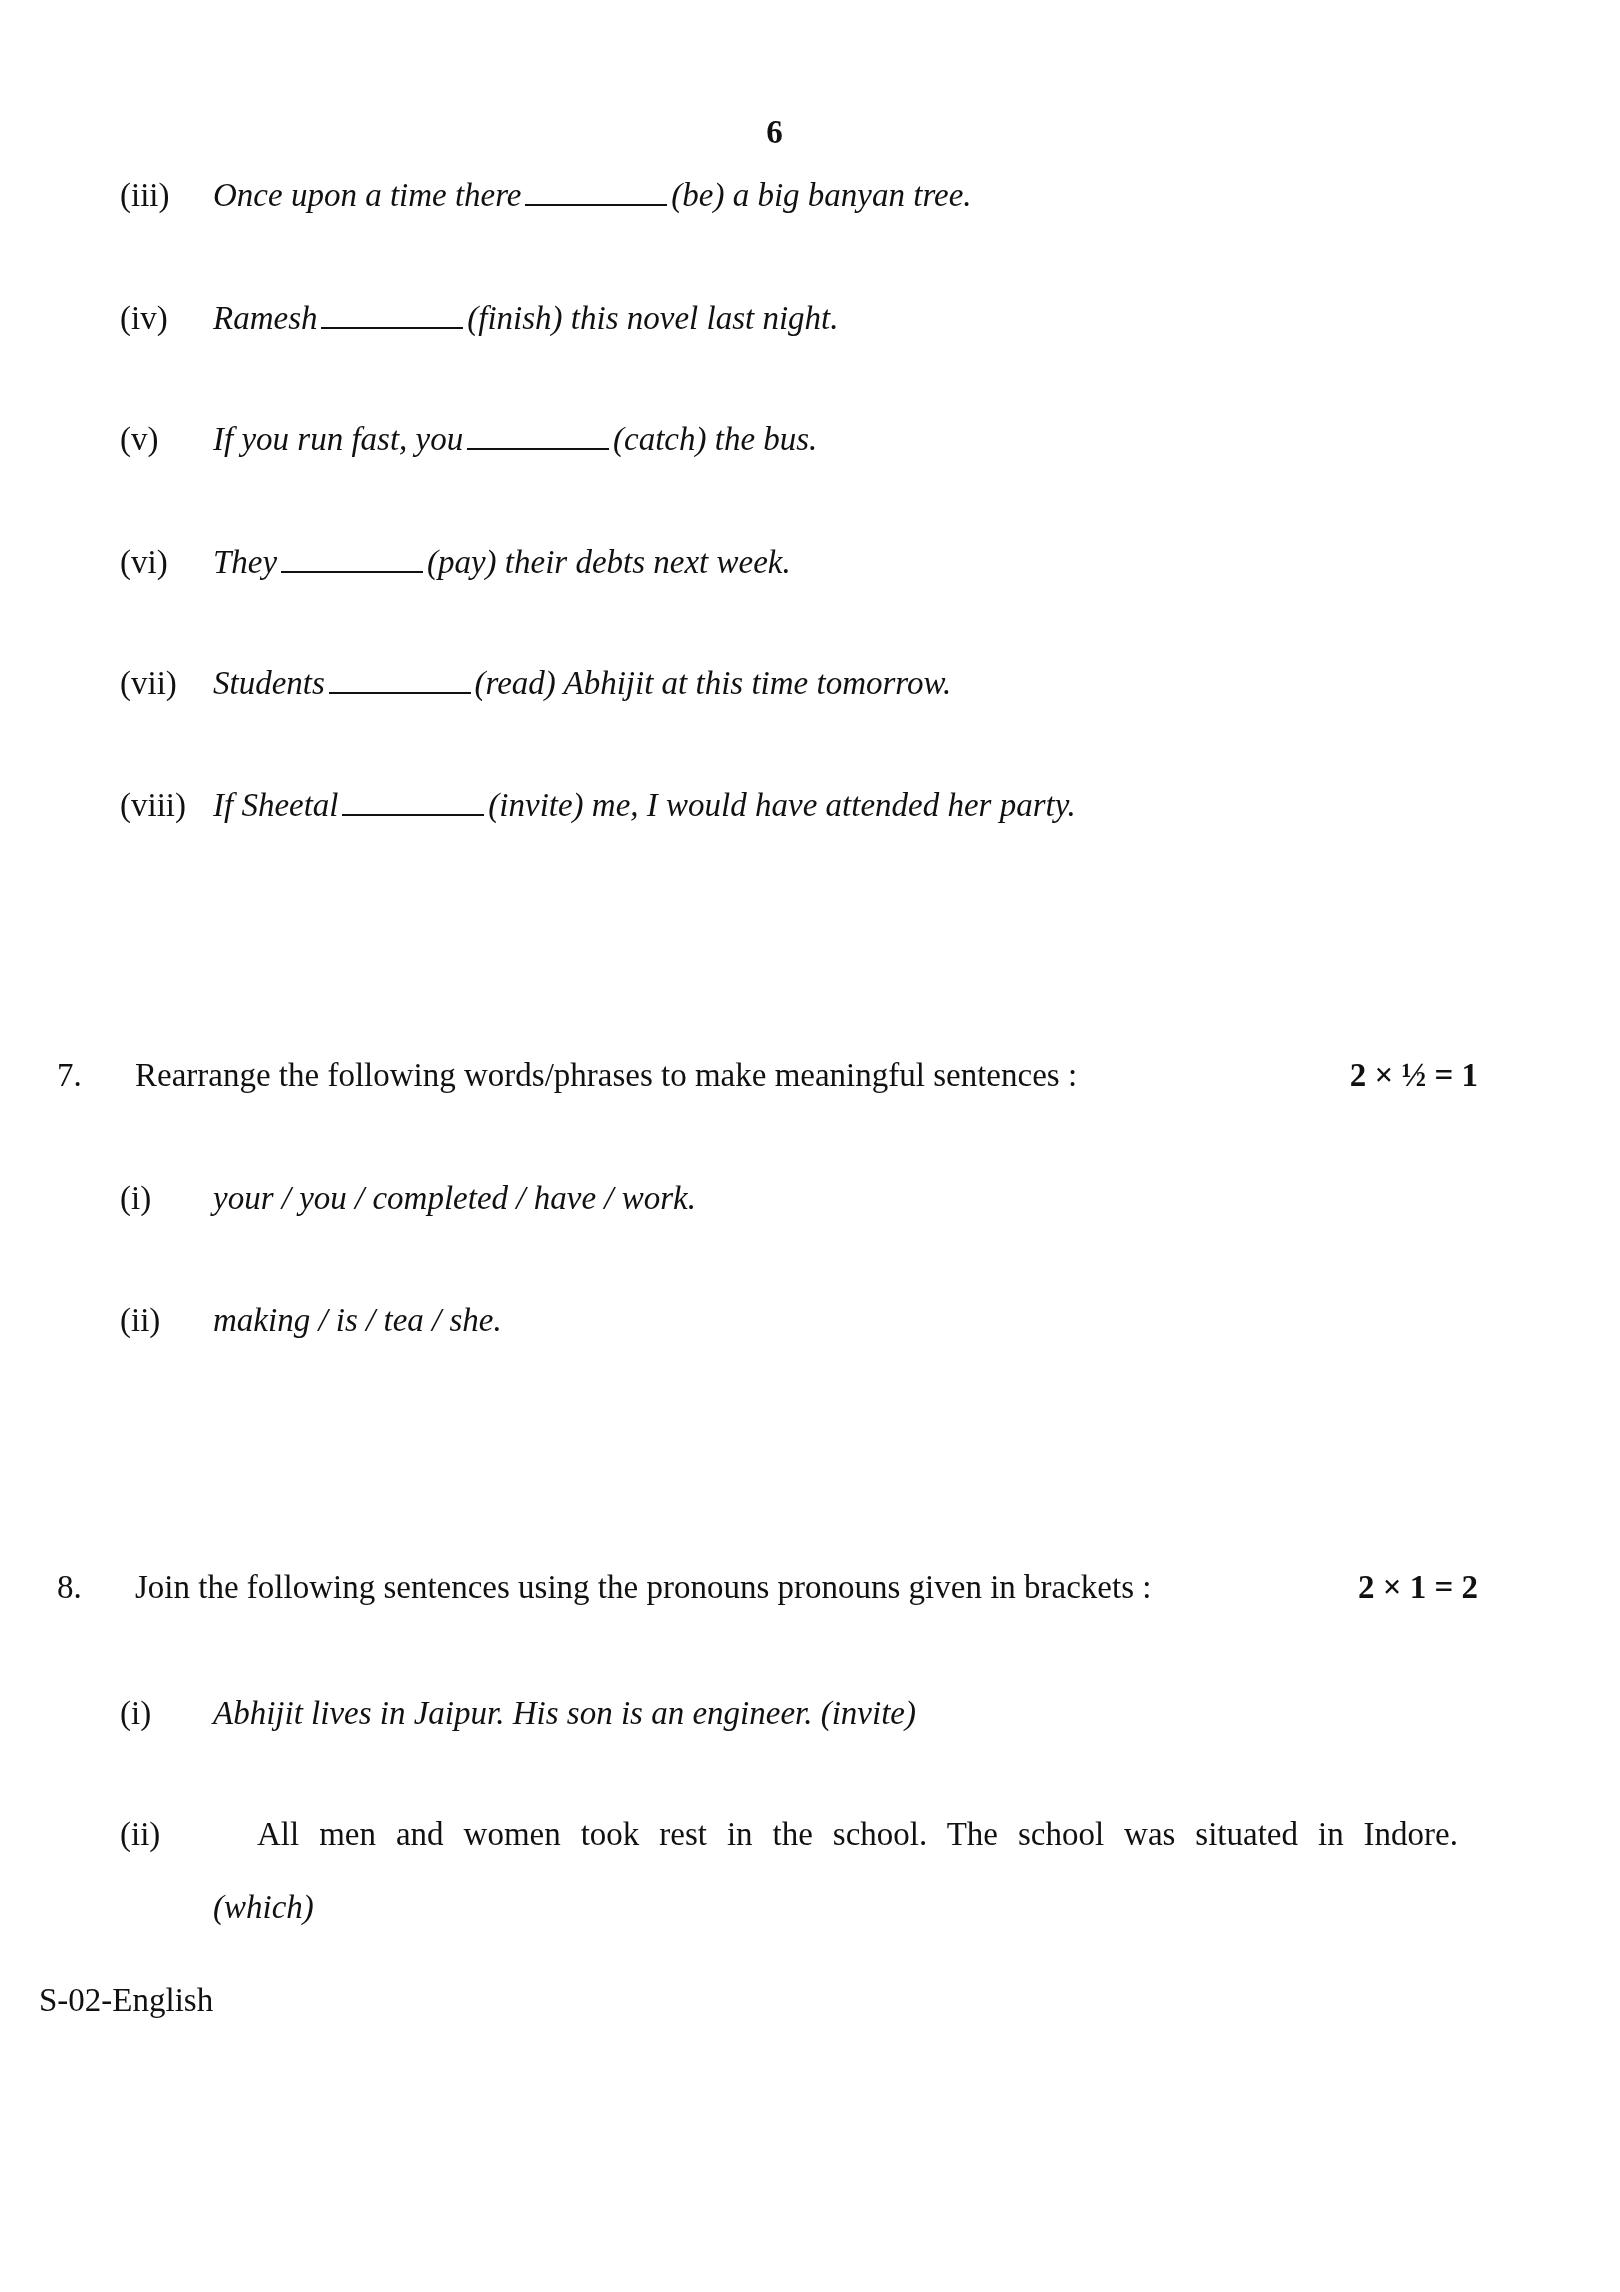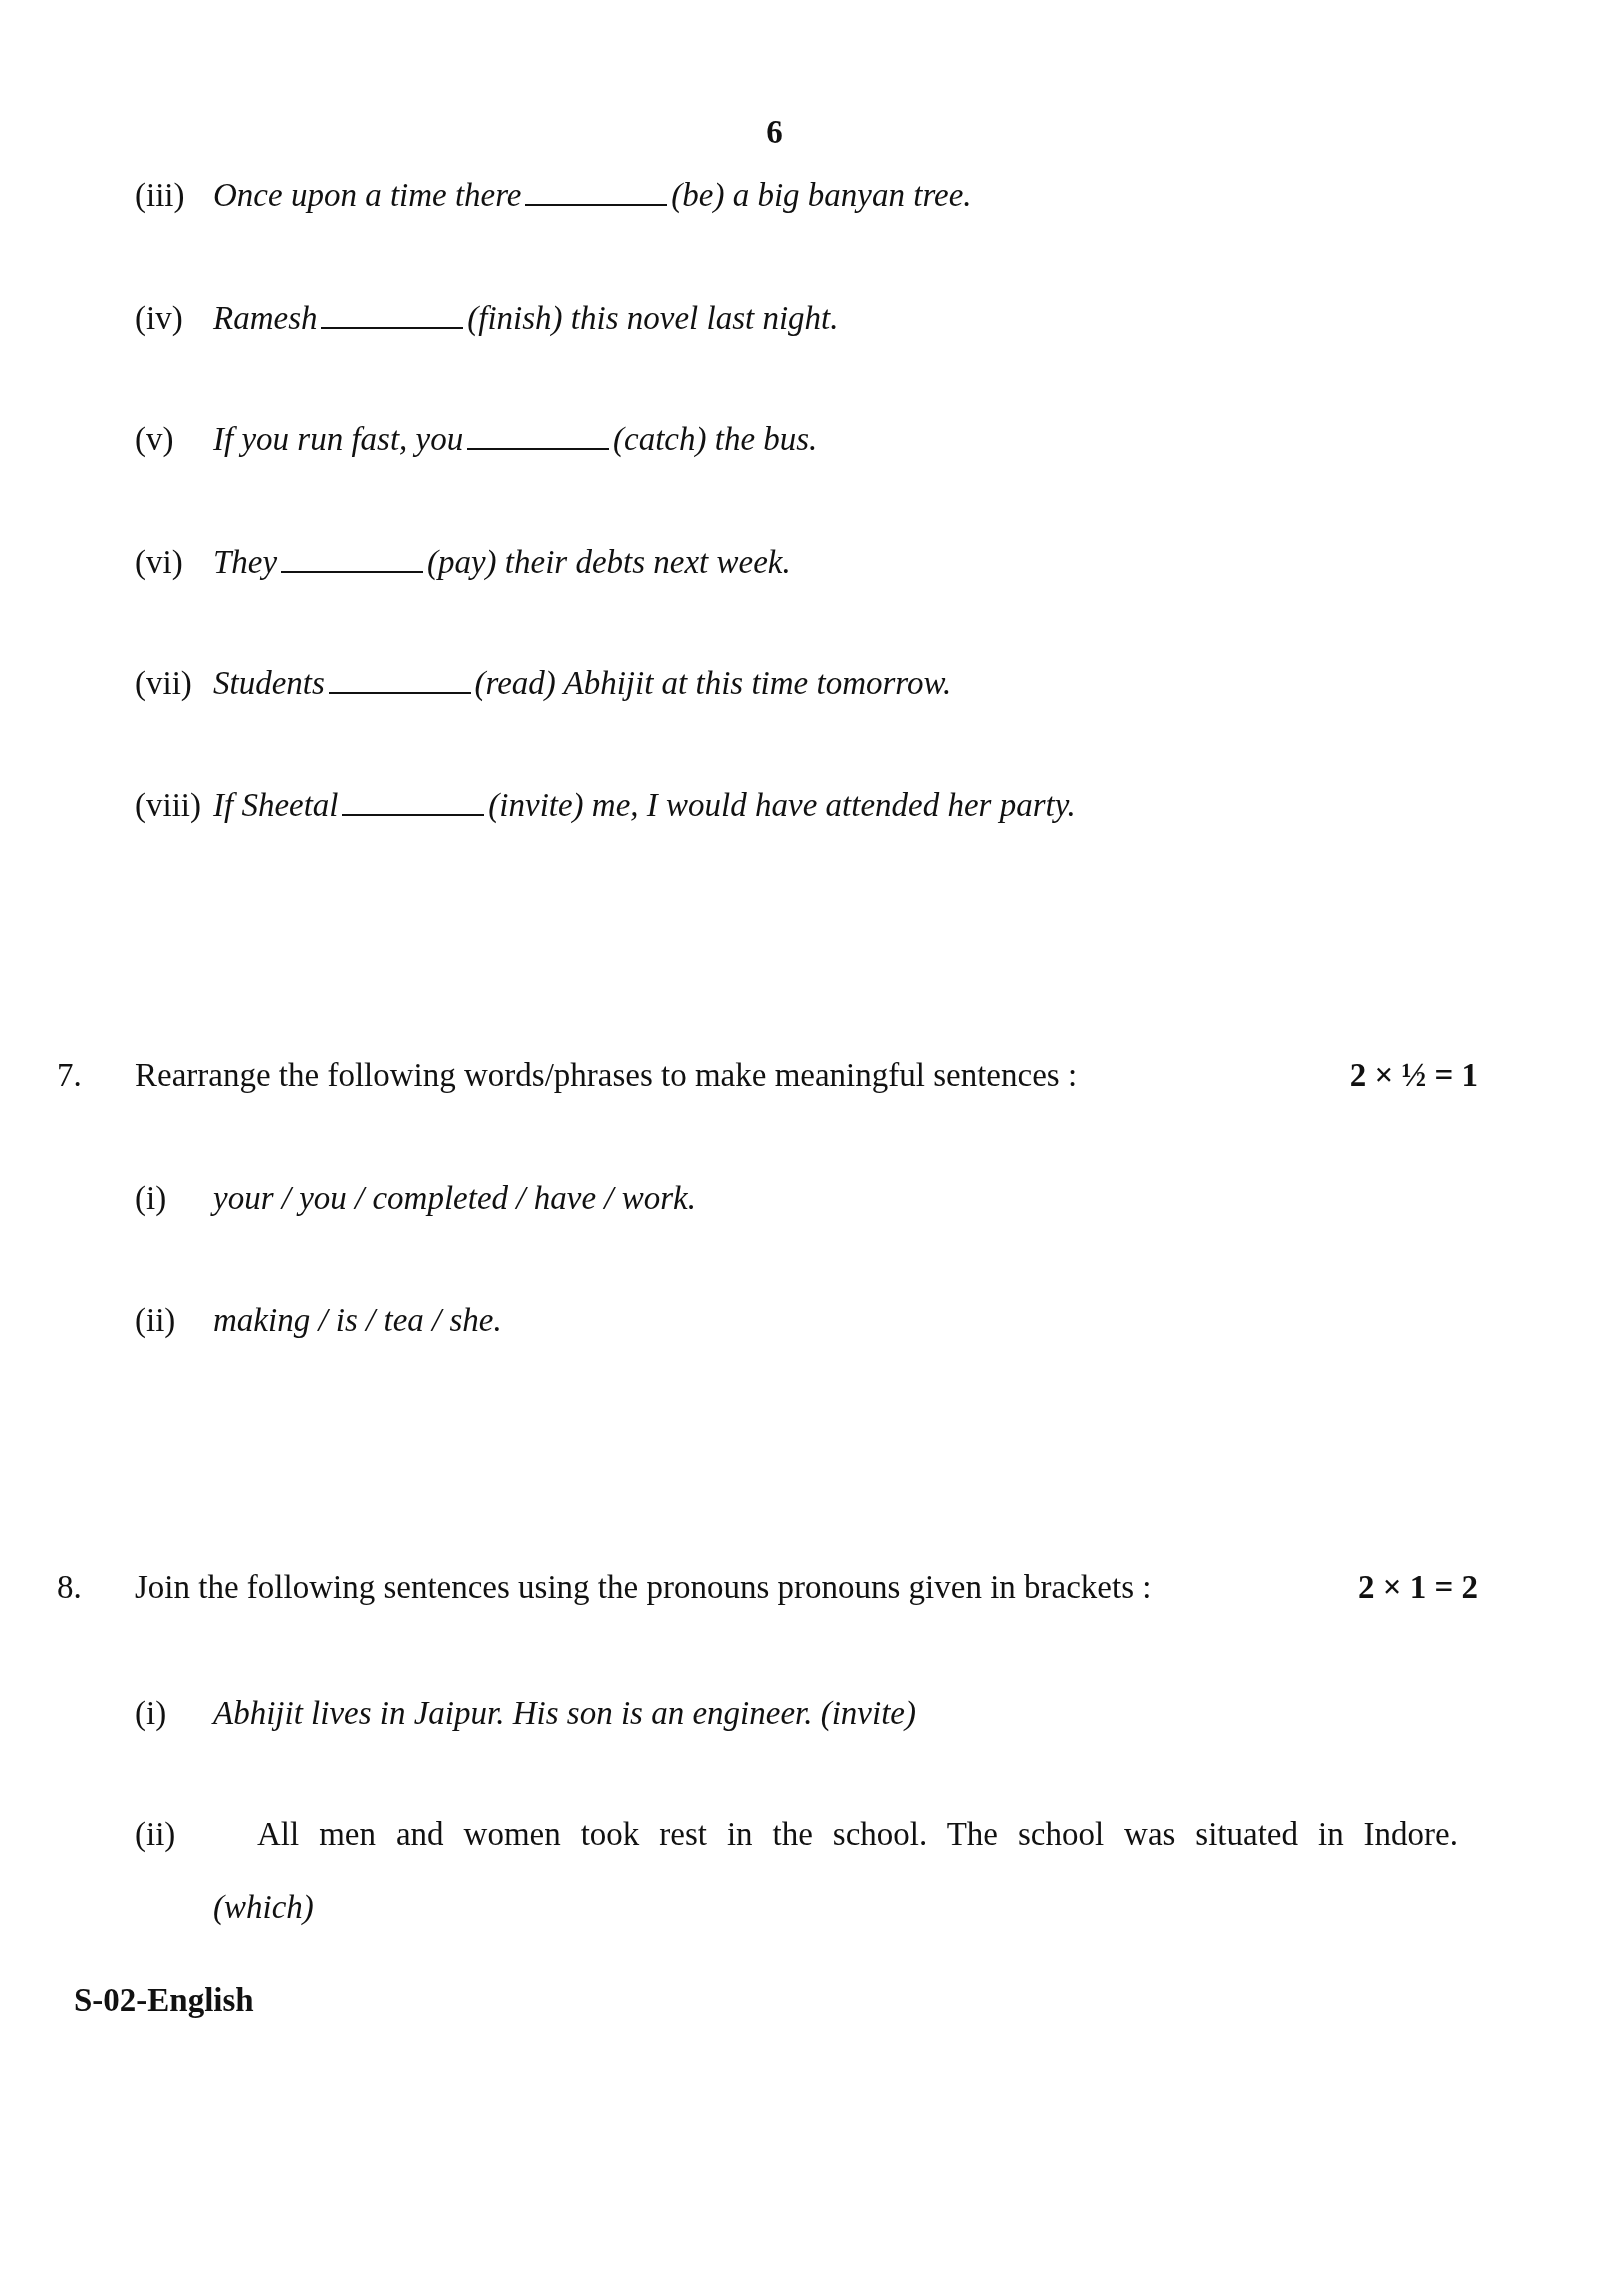--- a/index.html
+++ b/index.html
@@ -4,27 +4,27 @@
   <style>
     html, body { margin: 0; padding: 0; background: #ffffff; }
     body {
       width: 1620px; height: 2293px; position: relative; overflow: hidden;
       font-family: "Liberation Serif", "DejaVu Serif", serif;
       color: #111111;
       font-size: 33px;
     }
     .abs { position: absolute; white-space: nowrap; line-height: 1; }
     .page-num { left: 0; width: 1549px; text-align: center; top: 116px; font-weight: bold; font-size: 33px; }
-    .label { position: absolute; left: 135px; }
+    .label { position: absolute; left: 120px; }
     .text { position: absolute; left: 213px; font-style: italic; }
     .qnum { position: absolute; left: 57px; }
     .qtext { position: absolute; left: 135px; }
     .marks { position: absolute; right: 142px; font-weight: bold; }
     .blank { display: inline-block; width: 142px; border-bottom: 2px solid #111; height: 1px; vertical-align: baseline; margin: 0 3.9px; }
-    .footer { left: 74px; font-weight: bold; }
+    .footer { left: 39px; font-weight: normal; }
     .justify-line { position: absolute; left: 213px; width: 1201px; text-align: justify; text-align-last: justify; margin-left: 44px; }
   </style>
 </head>
 <body>
 
 <div class="abs page-num">6</div>
 
 <div class="abs" style="top:179px;left:0;">
   <span class="label">(iii)</span>
   <span class="text"><span>Once upon a time there</span><span class="blank"></span><span>(be) a big banyan tree.</span></span>

